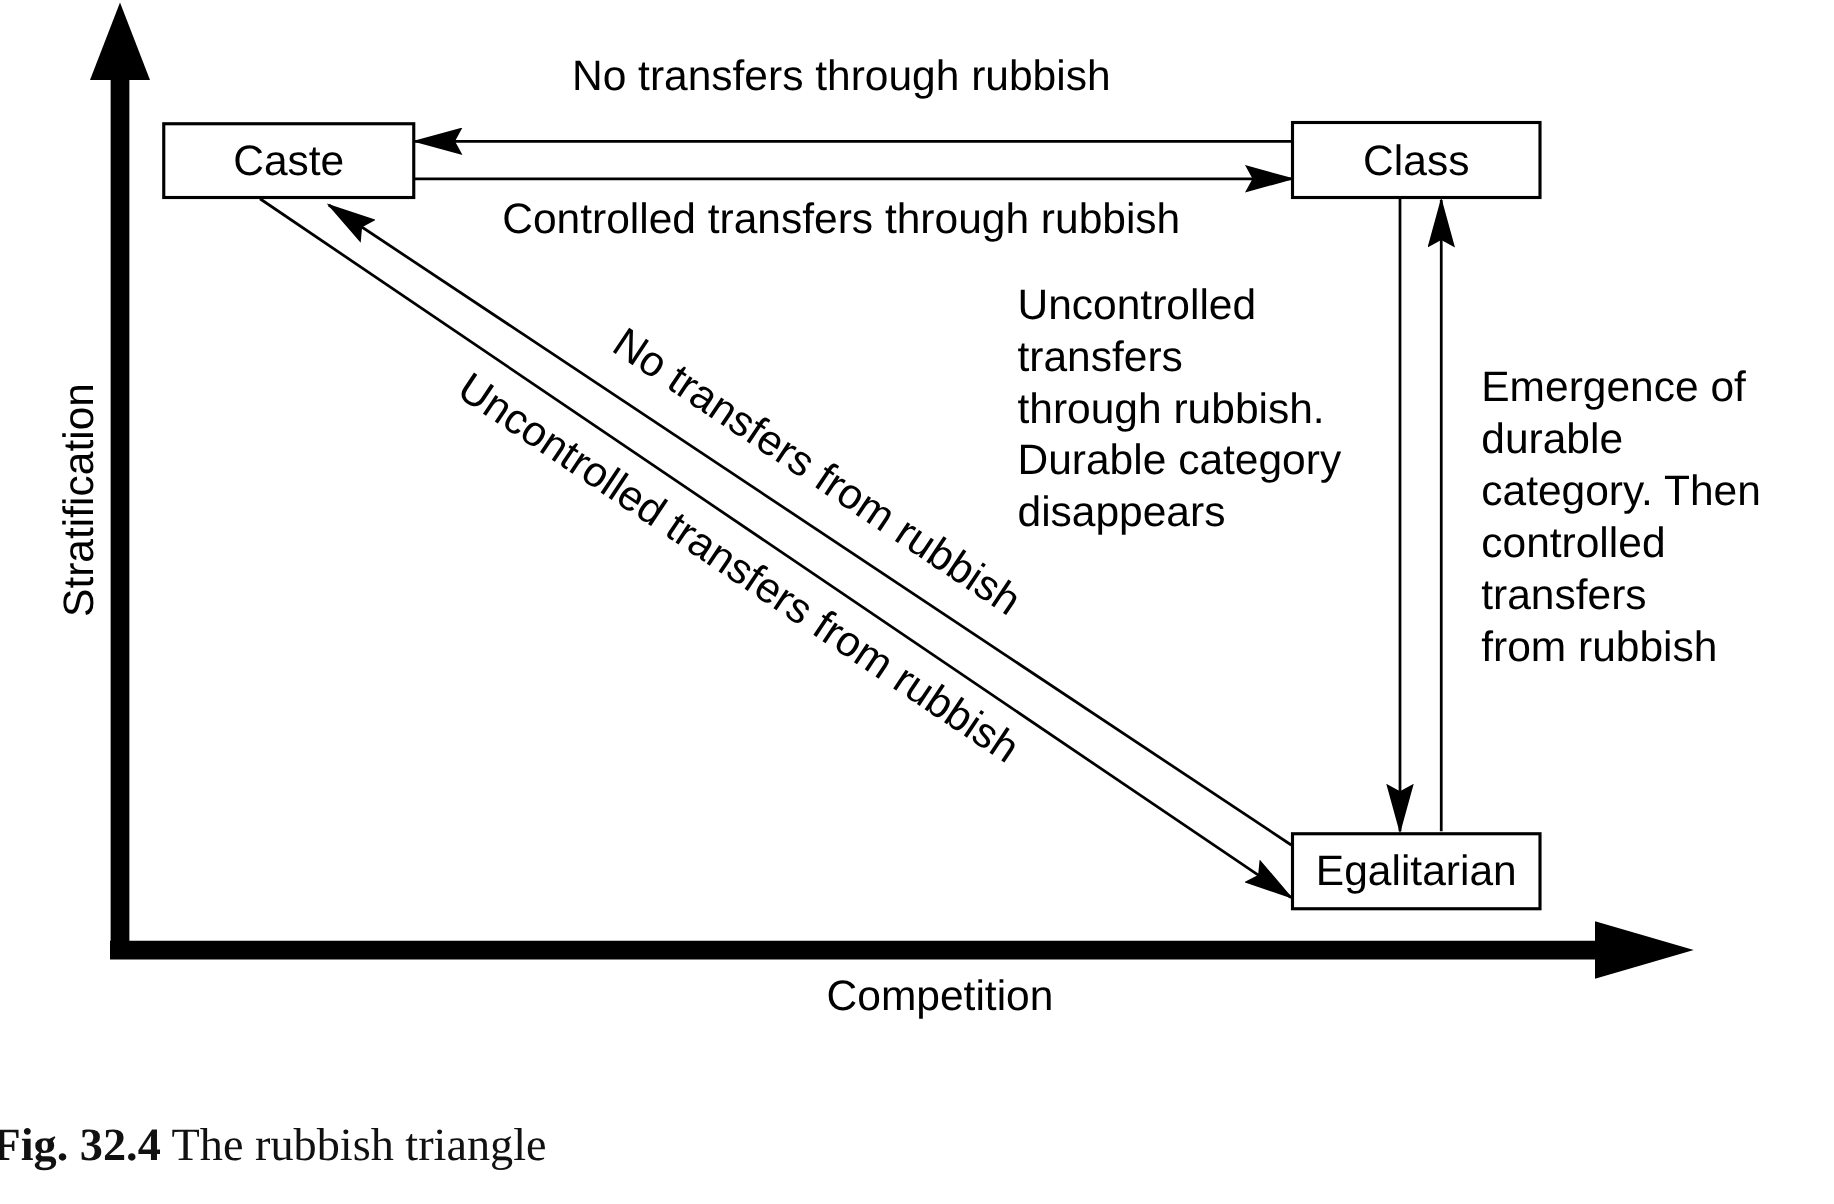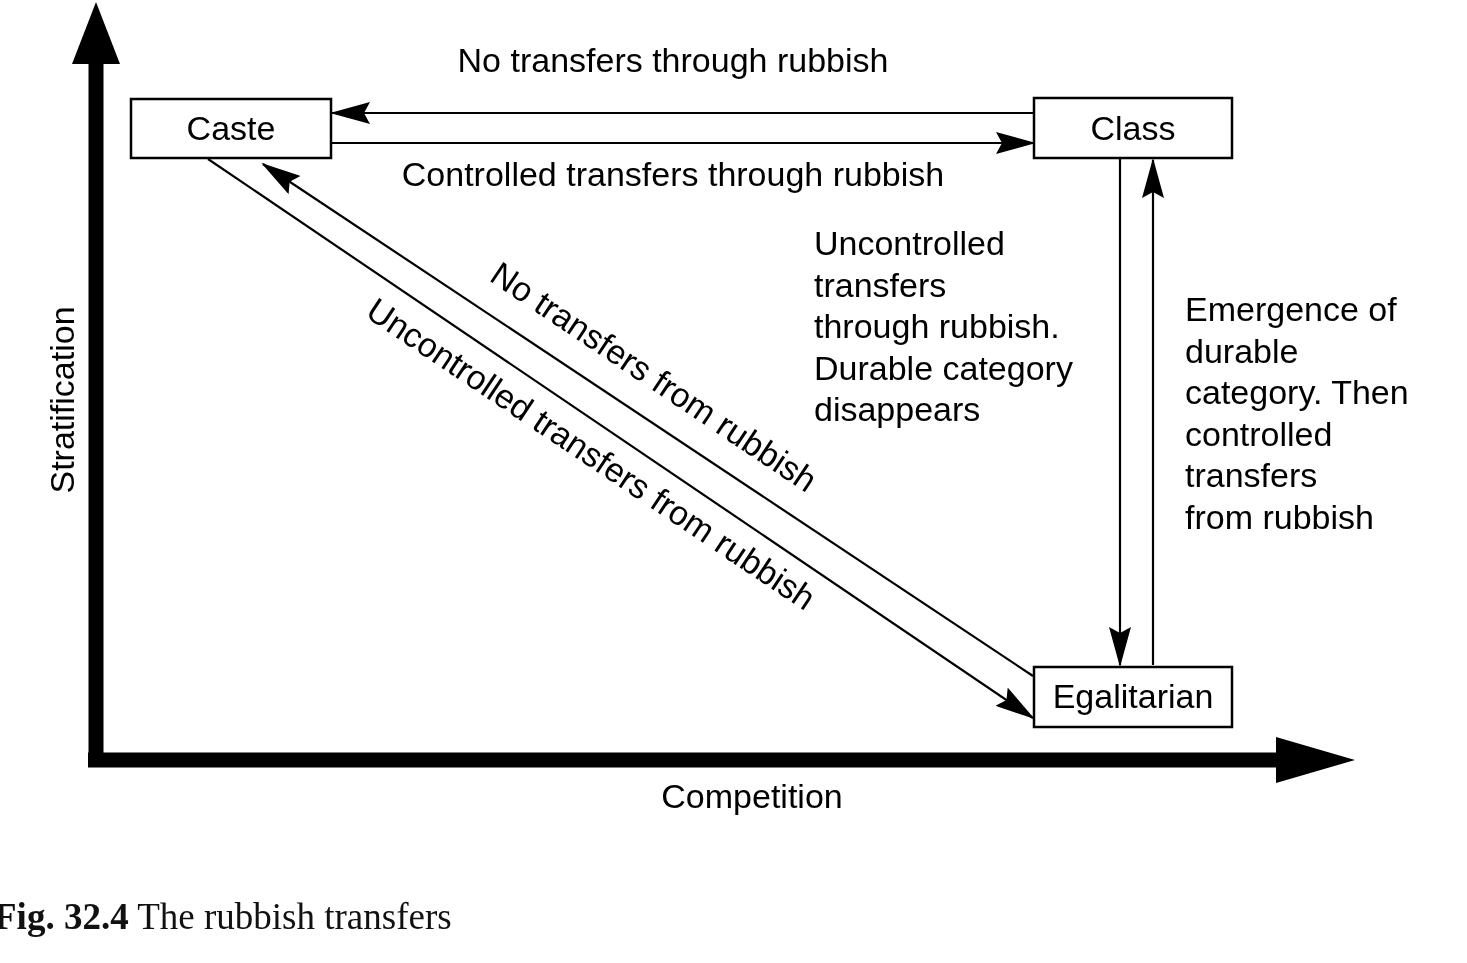--- a/index.html
+++ b/index.html
@@ -76,14 +76,14 @@
     <text class="sans lbl" x="1133" y="140" text-anchor="middle">Class</text>
   </g>
   <g>
     <rect class="node-box" x="1034" y="667" width="198" height="60"></rect>
     <text class="sans lbl" x="1133" y="708" text-anchor="middle">Egalitarian</text>
   </g>
 </svg>
 
 <div class="caption">
   <b>Fig. 32.4</b>
-  <span>The rubbish transfers</span>
+  <span>The rubbish triangle</span>
 </div>
 
 </body></html>

